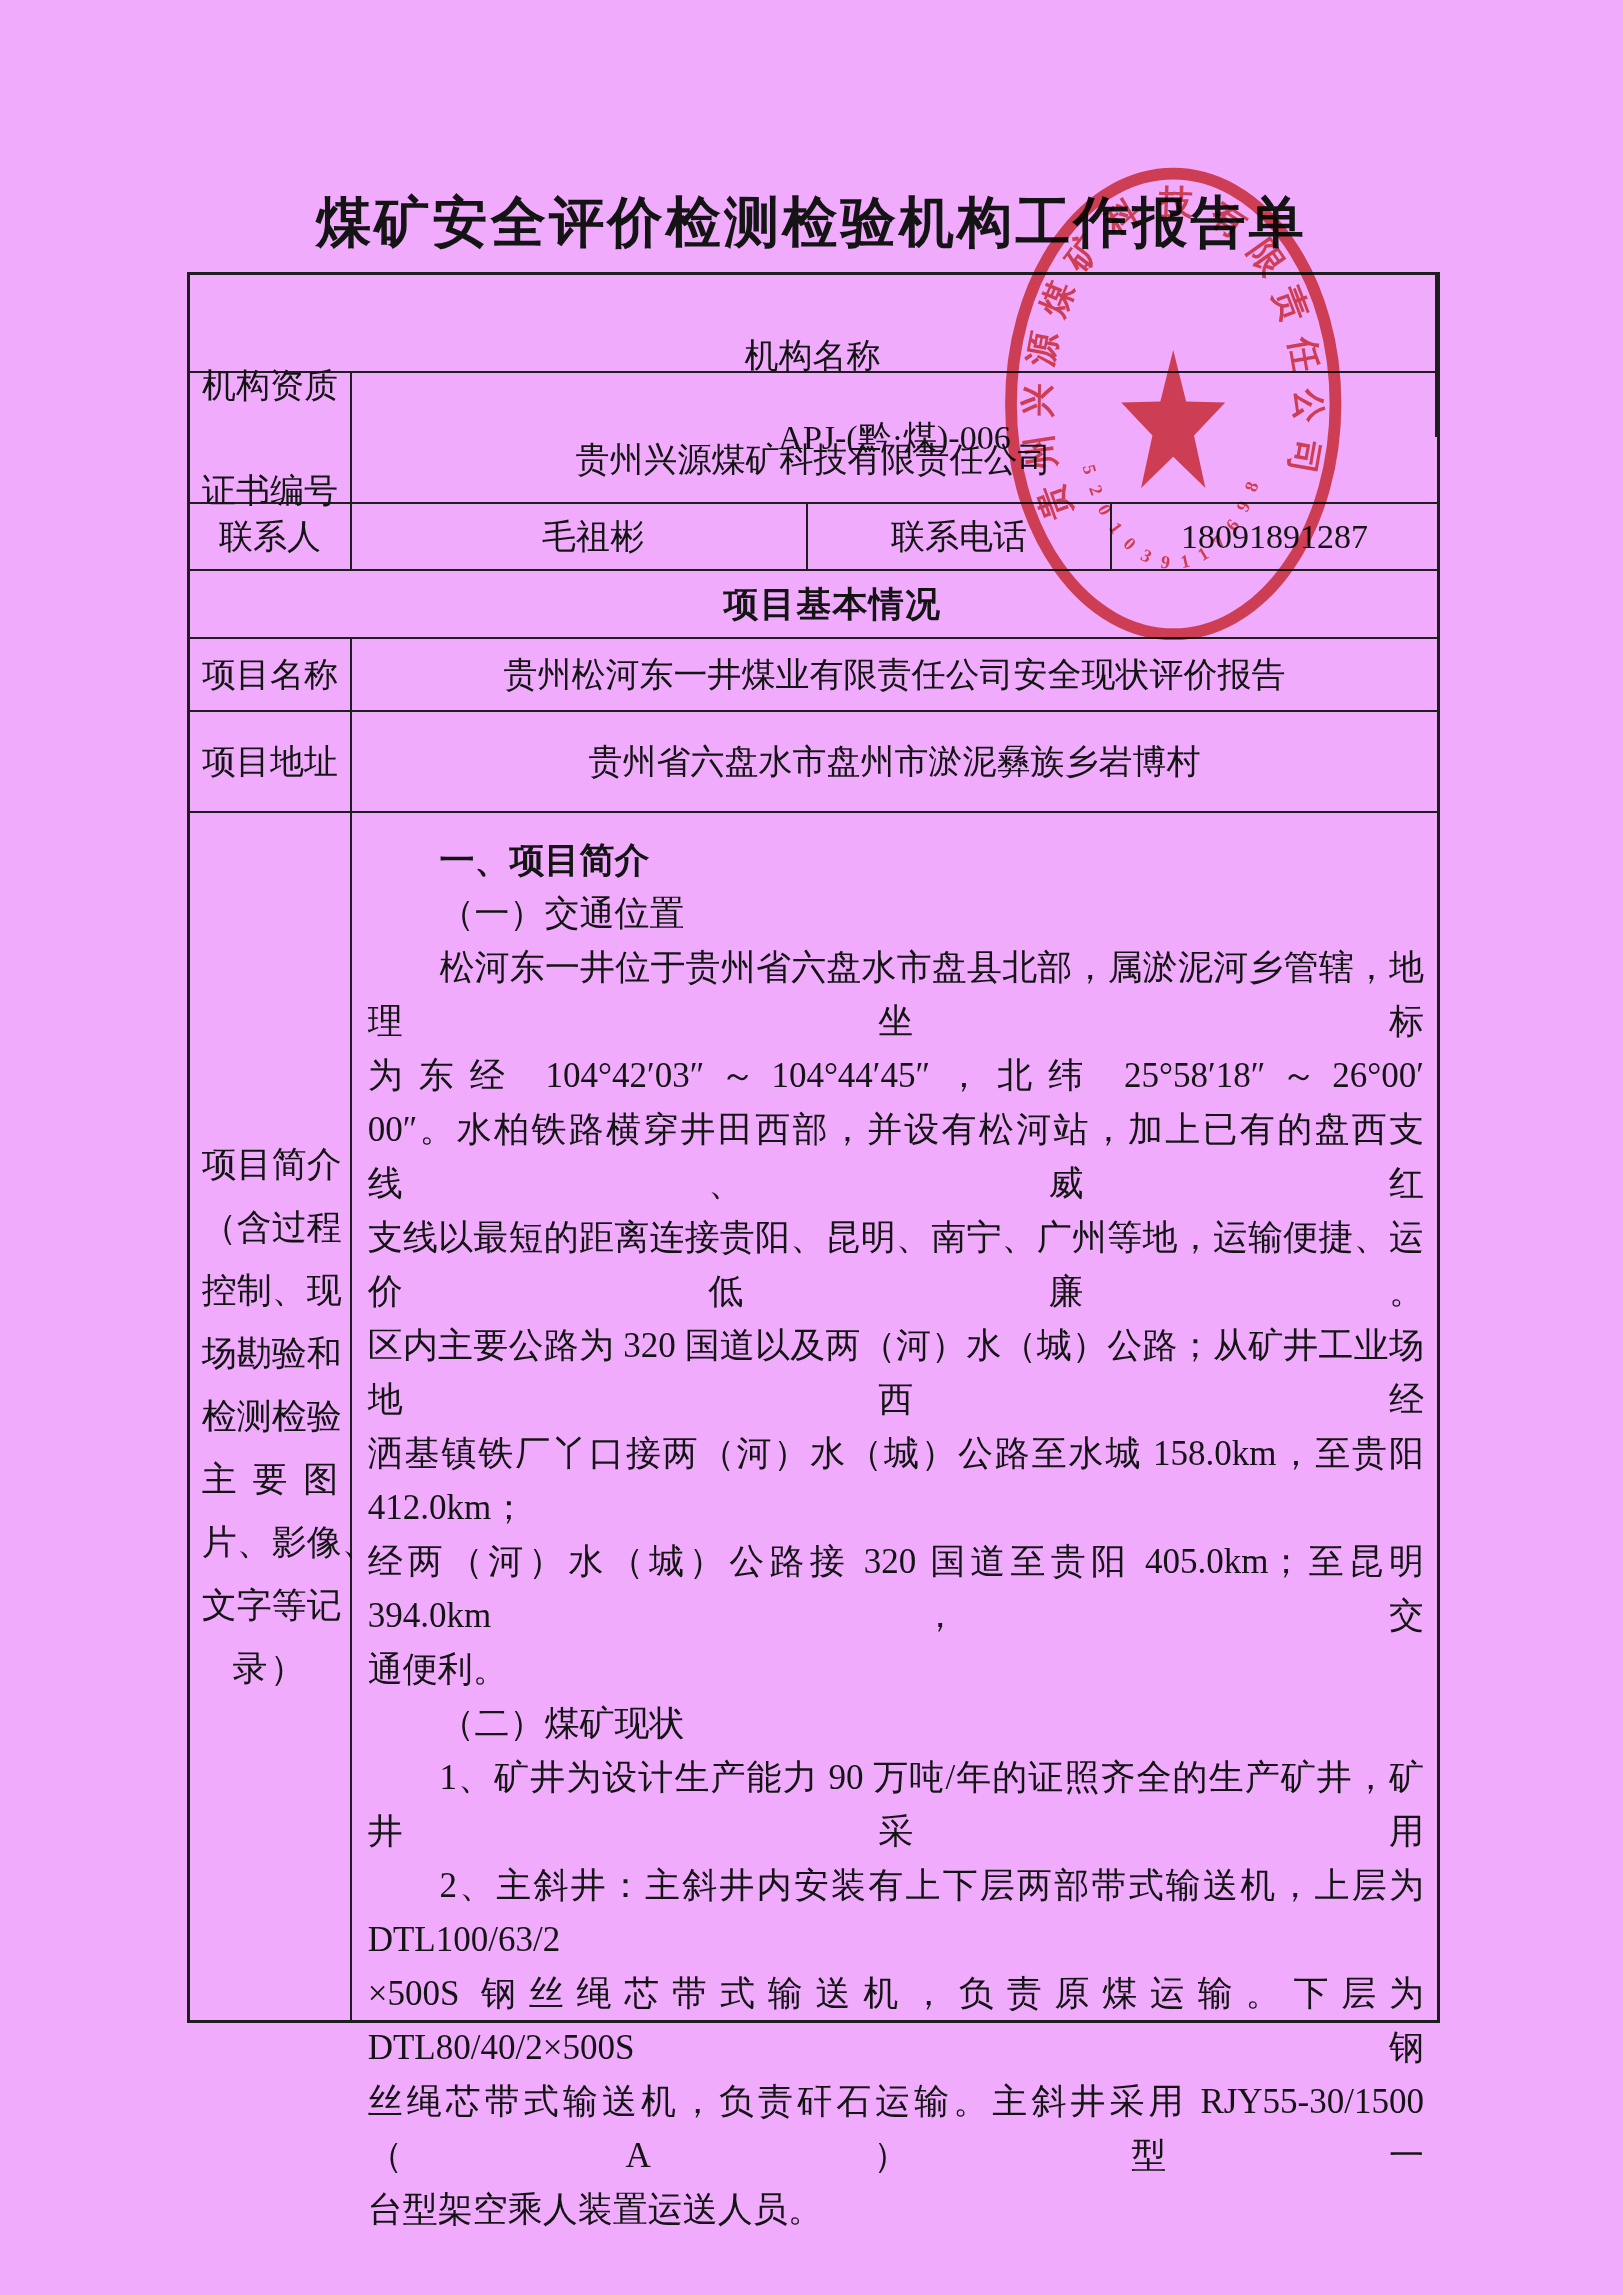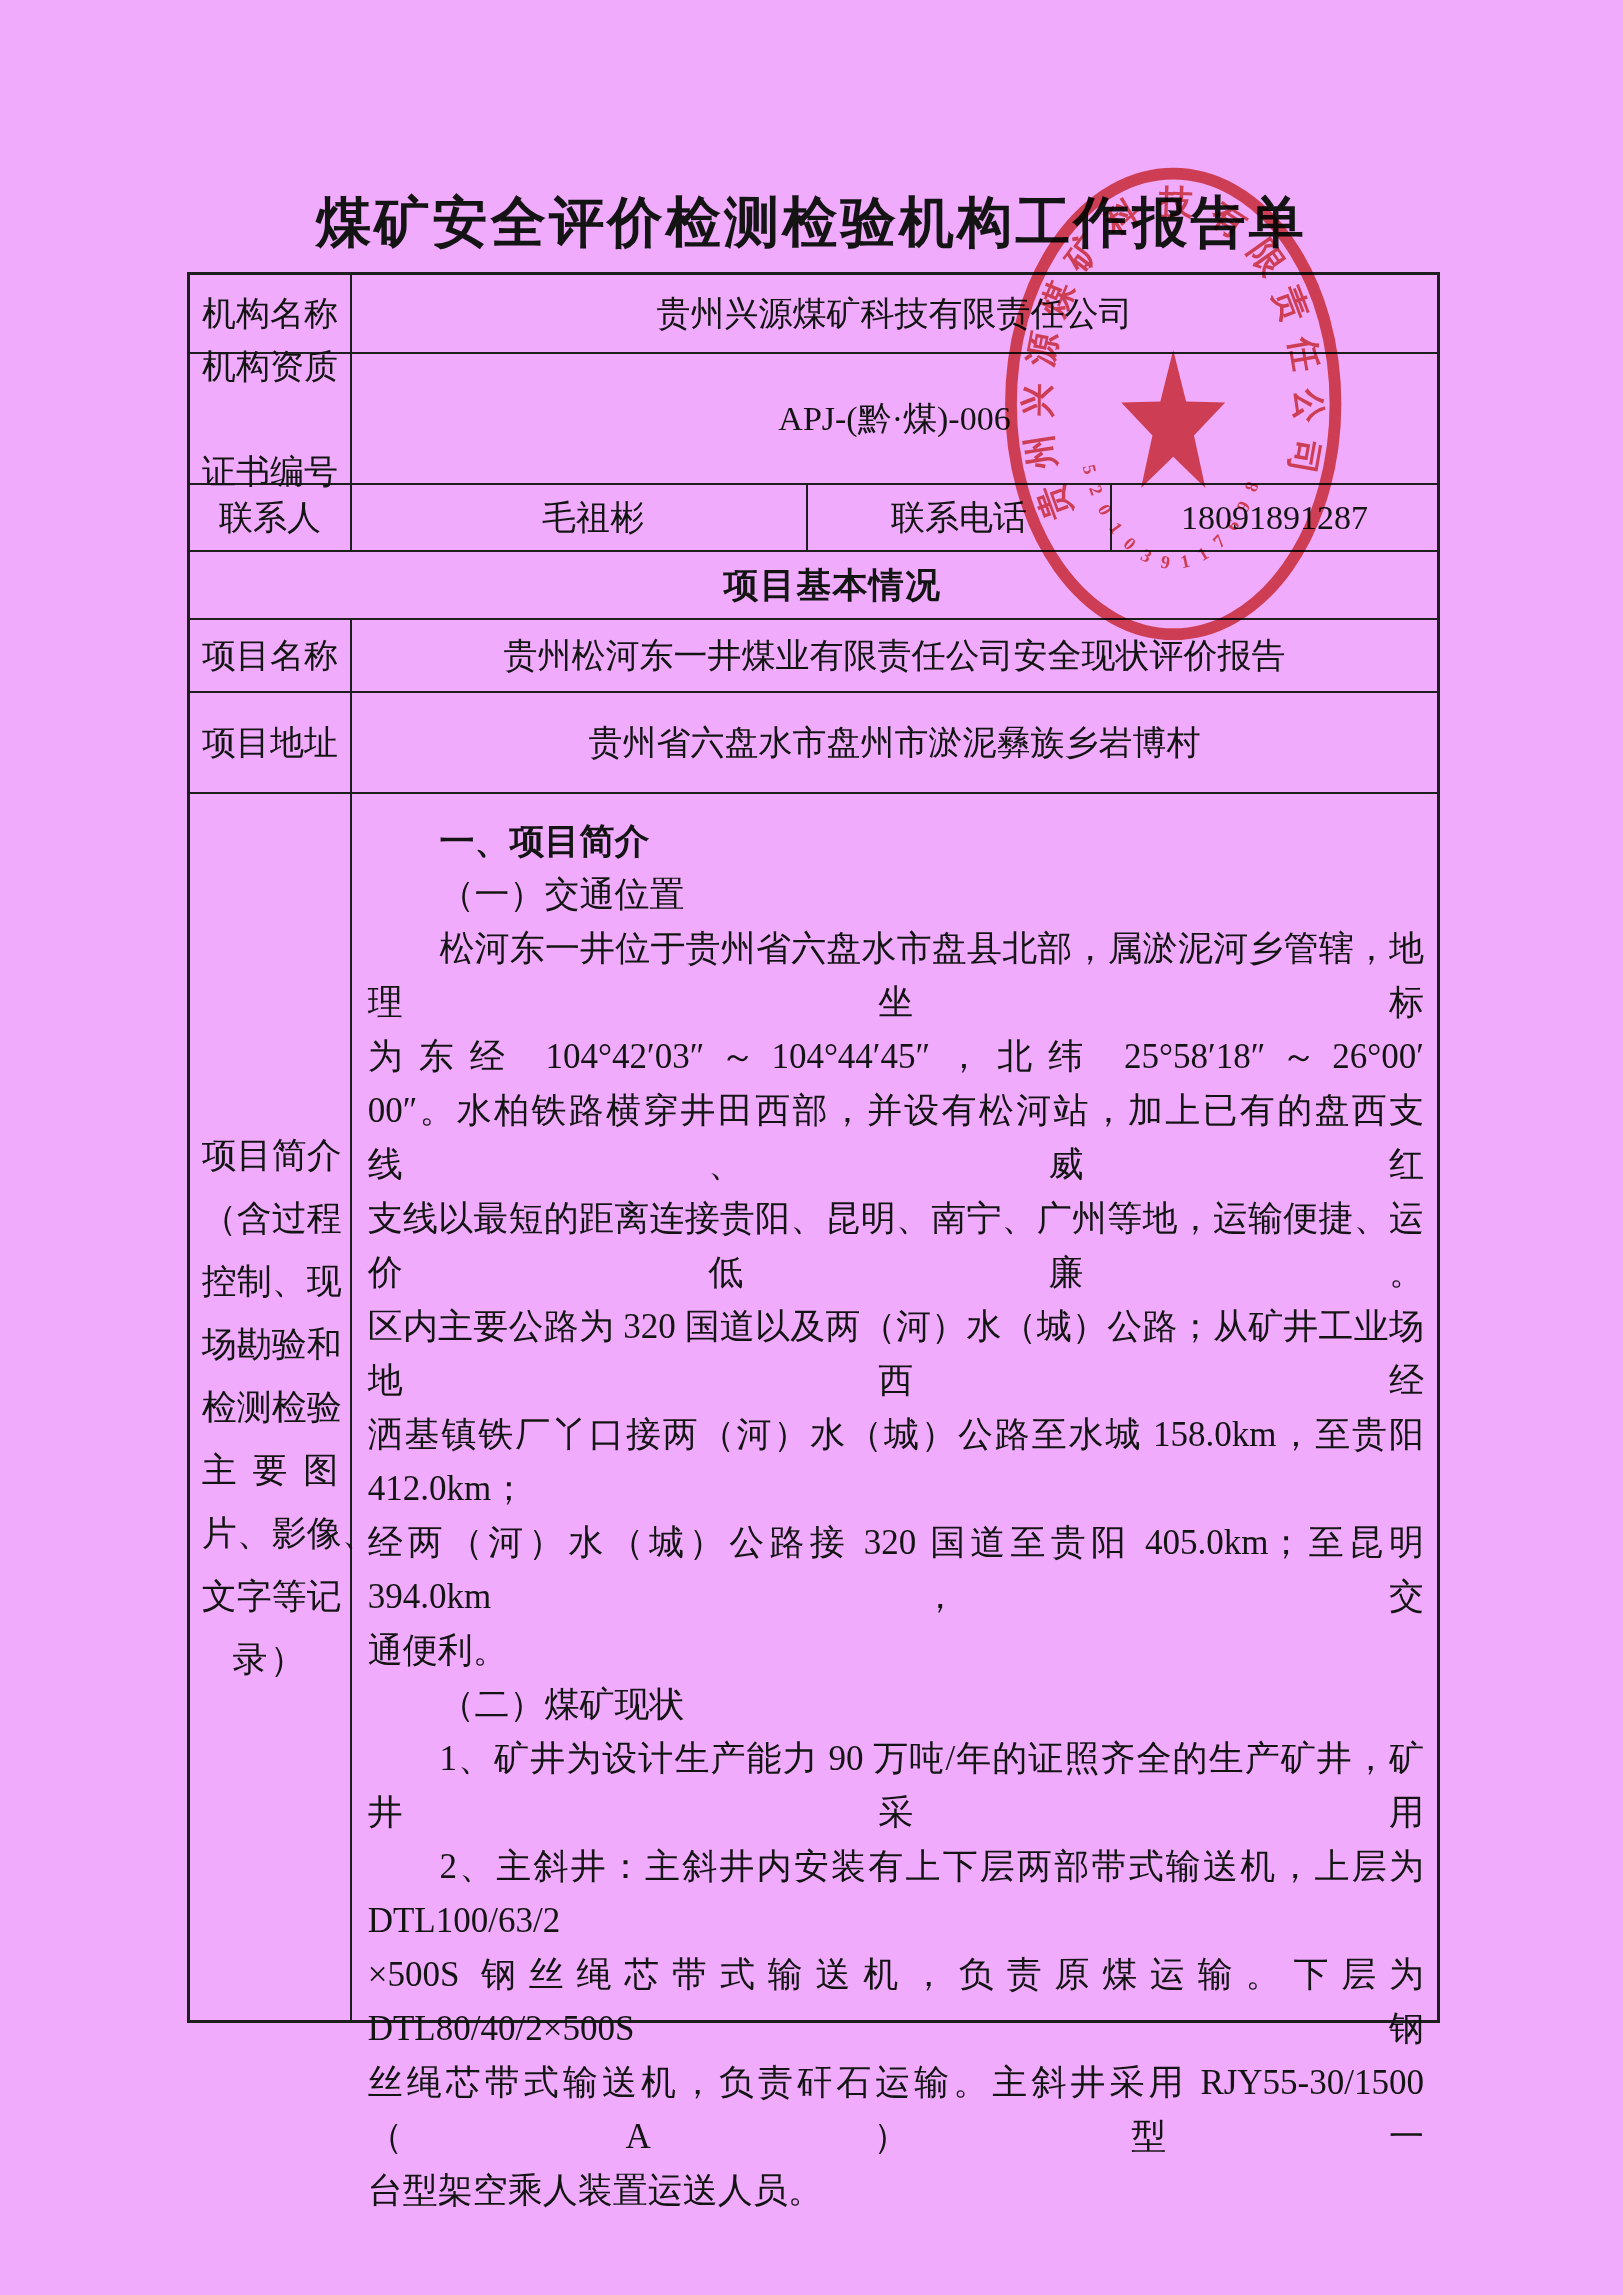--- a/index.html
+++ b/index.html
@@ -5,21 +5,21 @@
   html,body{margin:0;padding:0;background:#e8e8e6;}
   .page{position:relative;width:1623px;height:2295px;background:#f0abfc;overflow:hidden;
         font-family:"Liberation Serif","DejaVu Serif",serif;color:#141414;}
   .doc-title{position:absolute;left:0;top:195px;width:1623px;text-align:center;
         font-family:"Liberation Sans","DejaVu Sans",sans-serif;font-weight:bold;
         font-size:55px;letter-spacing:3.3px;line-height:1;}
   .report-table{position:absolute;left:187px;top:272px;width:1253px;height:1751px;
         border:3.3px solid #1e1e1e;box-sizing:border-box;display:flex;flex-direction:column;}
   .row{display:flex;border-bottom:2px solid #1e1e1e;box-sizing:border-box;flex:0 0 auto;min-height:0;}
   .row.last{border-bottom:none;flex:1 1 auto;}
-  .r1{height:79px;} .r2{height:131px;} .r3{height:67px;} .r4{height:68px;padding-left:38px;}
+  .r1{height:98px;flex-direction:column;} .r2{height:131px;} .r3{height:67px;} .r4{height:68px;padding-left:38px;}
   .r5{height:73px;} .r6{height:101px;text-align:right;}
   .cell{box-sizing:border-box;border-right:2px solid #1e1e1e;display:flex;
         align-items:center;justify-content:center;font-size:34px;min-width:0;}
   .cell.cl{border-right:none;}
   .lab{flex:0 0 162px;}
   .val{flex:1 1 auto;}
   .c2{flex:0 0 456px;padding-left:28px;}
   .c3{flex:0 0 304px;}
   .c4{flex:1 1 auto;}
   .header-cell{flex:1 1 auto;font-weight:bold;font-size:35px;letter-spacing:1.3px;}

